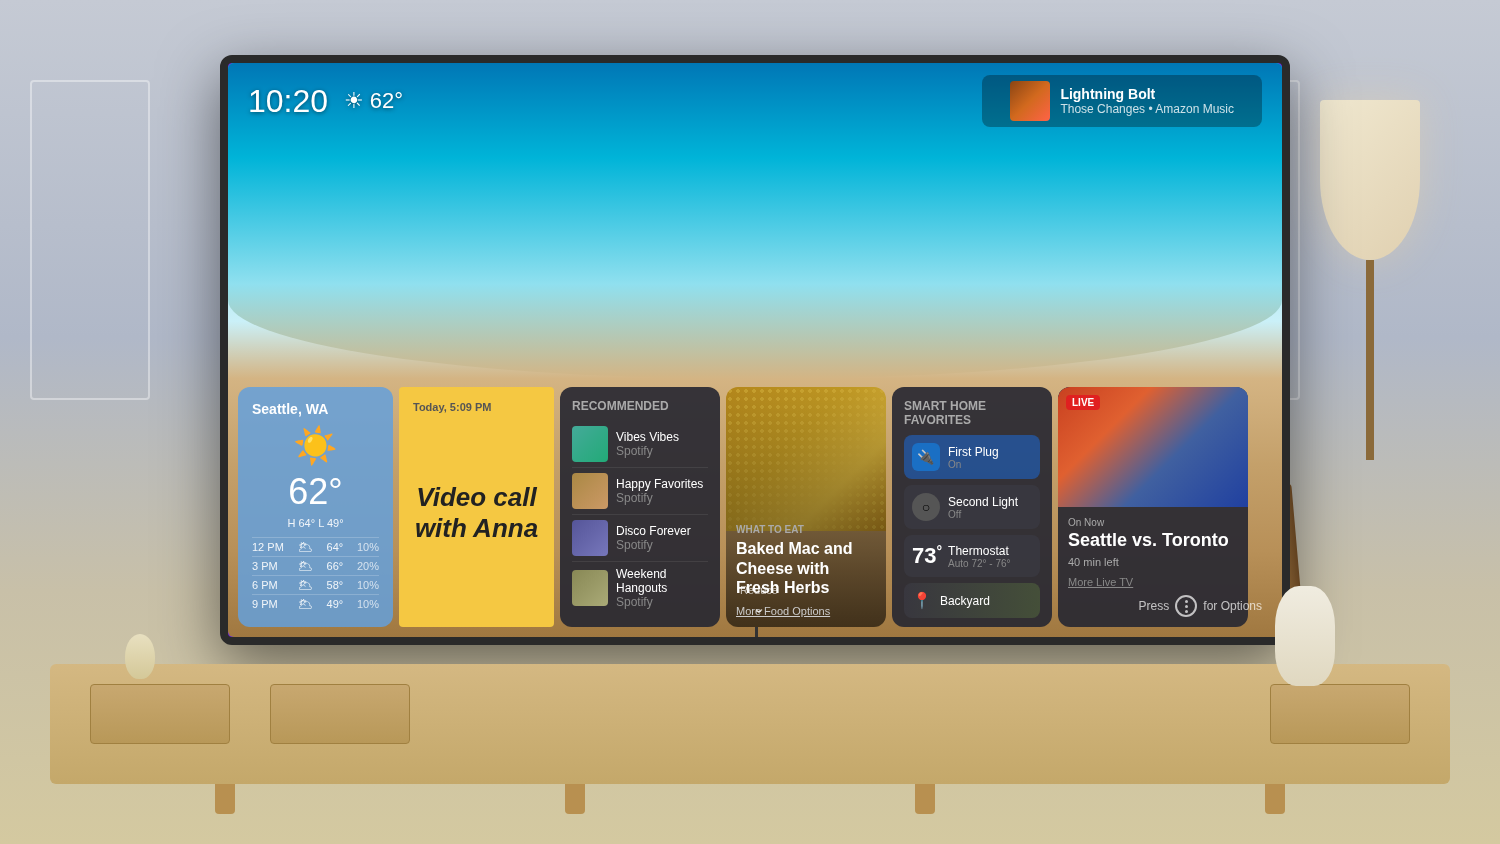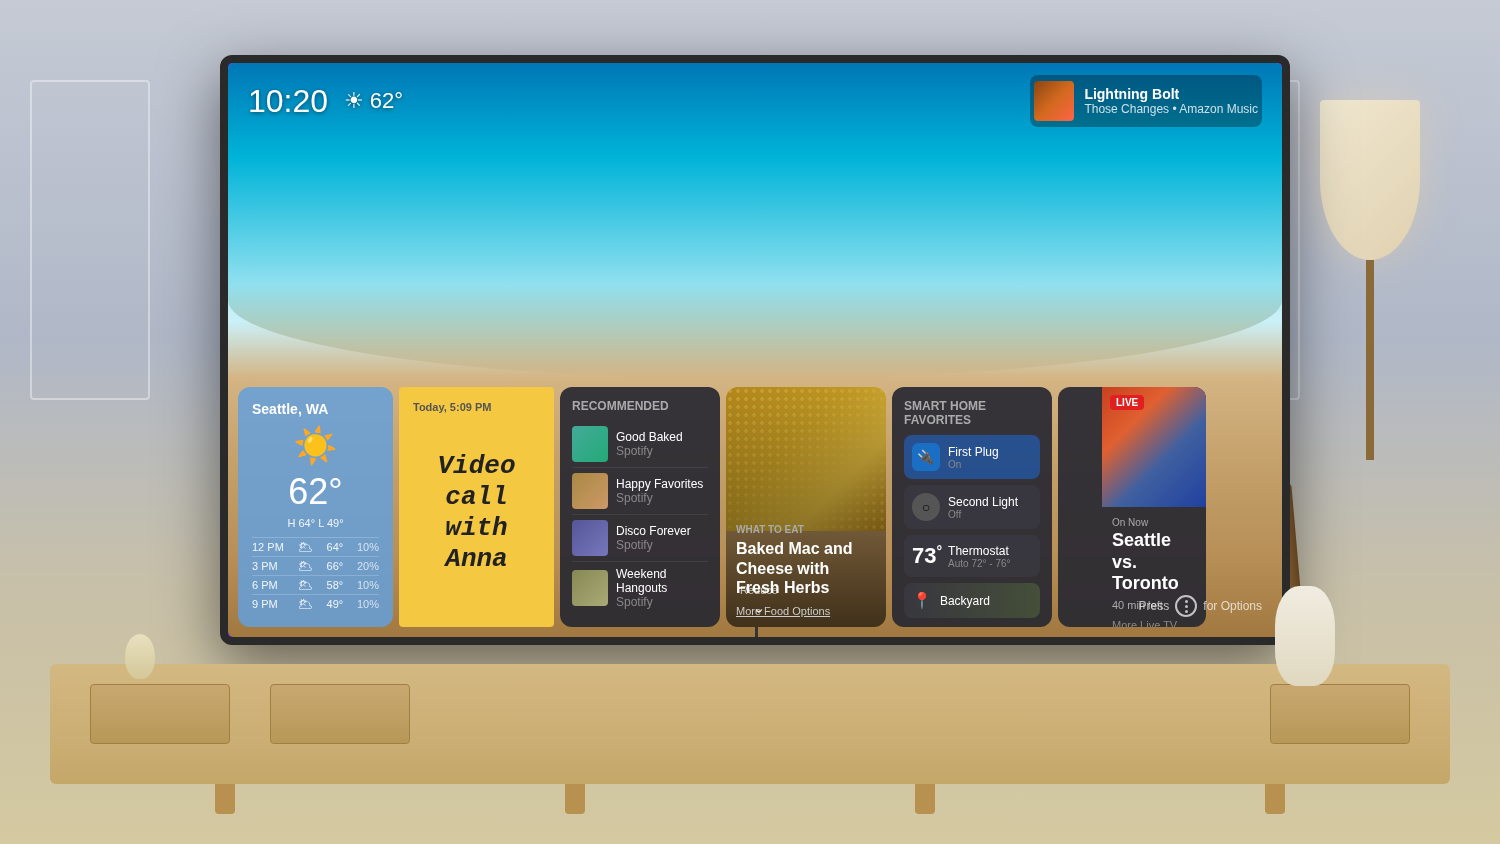--- a/index.html
+++ b/index.html
@@ -202,21 +202,21 @@
     .sun-icon {
       font-size: 22px;
     }
 
     
     .music-widget {
       display: flex;
       align-items: center;
       gap: 10px;
       background: rgba(0,0,0,0.3);
-      padding: 6px 4px;
+      padding: 6px 28px;
       border-radius: 8px;
     }
     .music-album-art {
       width: 40px; height: 40px;
       background: linear-gradient(135deg, #8b4513 0%, #d2691e 50%, #ff6347 100%);
       border-radius: 4px;
       flex-shrink: 0;
     }
     .music-info {
       color: white;
@@ -309,21 +309,20 @@
       font-size: 26px;
       font-style: italic;
       color: #222;
       font-weight: bold;
       line-height: 1.2;
       text-align: center;
       flex: 1;
       display: flex;
       align-items: center;
       justify-content: center;
-      font-family: Liberation Mono, monospace;
     }
 
     
     .panel-music {
       width: 160px;
       background: rgba(40,40,50,0.92);
       border-radius: 12px;
       padding: 12px;
       flex-shrink: 0;
       height: 240px;
@@ -481,28 +480,27 @@
       border-radius: 8px;
       overflow: hidden;
       background: linear-gradient(90deg, rgba(60,60,70,0.6) 0%, rgba(80,100,60,0.6) 100%);
       cursor: pointer;
     }
     .backyard-icon { font-size: 16px; }
     .backyard-name { font-size: 12px; color: white; }
 
     
     .panel-livetv {
-      width: 148px;
+      width: 190px;
       background: rgba(40,40,50,0.92);
       border-radius: 12px;
       flex-shrink: 0;
       height: 240px;
       overflow: hidden;
       cursor: pointer;
-      padding-left: 44px;
     }
     .livetv-image {
       height: 50%;
       background: linear-gradient(135deg, #1a3a6a 0%, #2a5a9a 50%, #4a8aca 100%);
       position: relative;
       overflow: hidden;
     }
     .livetv-badge {
       position: absolute;
       top: 8px; left: 8px;
@@ -678,21 +676,21 @@
       <div class="panel-video">
         <div class="video-date">Today, 5:09 PM</div>
         <div class="video-call-text">Video call with Anna</div>
       </div>
 
       <div class="panel-music">
         <div class="panel-title">Recommended</div>
         <div class="music-item">
           <div class="music-thumb music-thumb-1"></div>
           <div class="music-item-info">
-            <div class="music-item-name">Good Baked</div>
+            <div class="music-item-name">Vibes Vibes</div>
             <div class="music-item-source">Spotify</div>
           </div>
         </div>
         <div class="music-item">
           <div class="music-thumb music-thumb-2"></div>
           <div class="music-item-info">
             <div class="music-item-name">Happy Favorites</div>
             <div class="music-item-source">Spotify</div>
           </div>
         </div>

